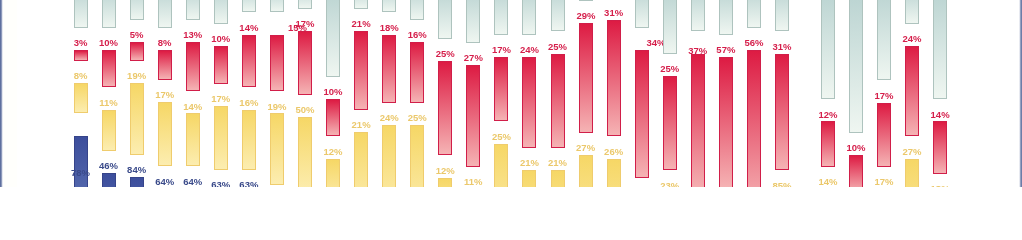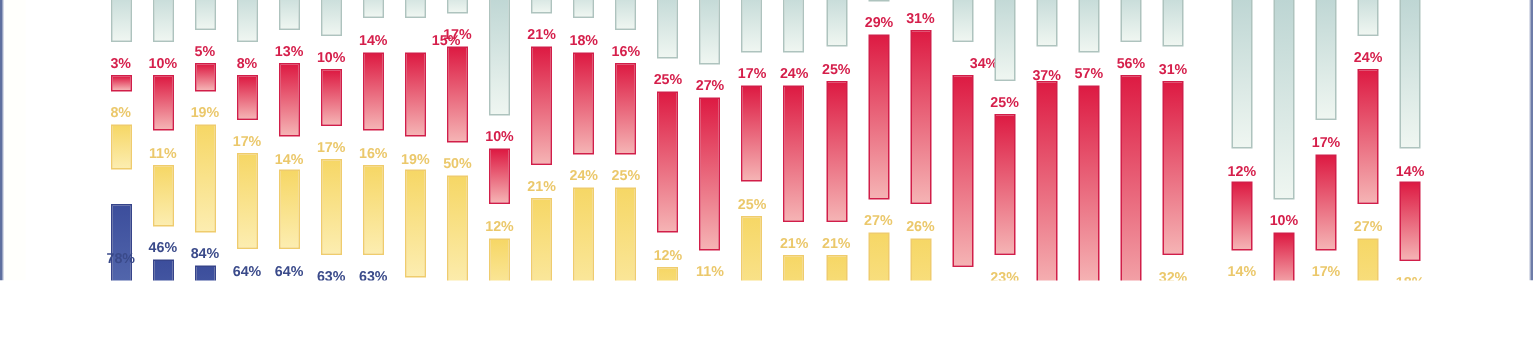--- a/index.html
+++ b/index.html
@@ -144,21 +144,21 @@
       <div class="bar-label" style="color: rgb(213, 31, 75); left: 667.82px; width: 60px; top: 46px;">37%</div>
       <div class="bar" style="left: 718.88px; top: -13.9px; width: 14px; height: 49.01px; border: 1px solid rgb(174, 195, 190); background: linear-gradient(rgb(184, 210, 208), rgb(239, 246, 241));"></div>
       <div class="bar" style="left: 718.88px; top: 57.31px; width: 14px; height: 131.95px; border: 1px solid rgb(209, 30, 73); background: linear-gradient(rgb(221, 27, 67), rgb(245, 179, 180));"></div>
       <div class="bar-label" style="color: rgb(213, 31, 75); left: 695.88px; width: 60px; top: 45.41px;">57%</div>
       <div class="bar" style="left: 746.94px; top: -13.9px; width: 14px; height: 41.47px; border: 1px solid rgb(174, 195, 190); background: linear-gradient(rgb(184, 210, 208), rgb(239, 246, 241));"></div>
       <div class="bar" style="left: 746.94px; top: 49.77px; width: 14px; height: 158.34px; border: 1px solid rgb(209, 30, 73); background: linear-gradient(rgb(221, 27, 67), rgb(245, 179, 180));"></div>
       <div class="bar-label" style="color: rgb(213, 31, 75); left: 723.94px; width: 60px; top: 37.87px;">56%</div>
       <div class="bar" style="left: 775px; top: -13.9px; width: 14px; height: 45.24px; border: 1px solid rgb(174, 195, 190); background: linear-gradient(rgb(184, 210, 208), rgb(239, 246, 241));"></div>
       <div class="bar" style="left: 775px; top: 53.54px; width: 14px; height: 116.87px; border: 1px solid rgb(209, 30, 73); background: linear-gradient(rgb(221, 27, 67), rgb(245, 179, 180));"></div>
       <div class="bar-label" style="color: rgb(213, 31, 75); left: 752px; width: 60px; top: 41.64px;">31%</div>
-      <div class="bar-label" style="color: rgb(235, 200, 107); left: 752px; width: 60px; top: 180.71px;">32%</div>
+      <div class="bar-label" style="color: rgb(235, 200, 107); left: 752px; width: 60px; top: 180.71px;">85%</div>
       <div class="bar" style="left: 820.9px; top: -13.9px; width: 14px; height: 113.1px; border: 1px solid rgb(174, 195, 190); background: linear-gradient(rgb(184, 210, 208), rgb(239, 246, 241));"></div>
       <div class="bar" style="left: 820.9px; top: 121.4px; width: 14px; height: 45.24px; border: 1px solid rgb(209, 30, 73); background: linear-gradient(rgb(221, 27, 67), rgb(245, 179, 180));"></div>
       <div class="bar-label" style="color: rgb(213, 31, 75); left: 797.9px; width: 60px; top: 109.5px;">12%</div>
       <div class="bar-label" style="color: rgb(235, 200, 107); left: 797.9px; width: 60px; top: 176.94px;">14%</div>
       <div class="bar" style="left: 848.95px; top: -13.9px; width: 14px; height: 147.03px; border: 1px solid rgb(174, 195, 190); background: linear-gradient(rgb(184, 210, 208), rgb(239, 246, 241));"></div>
       <div class="bar" style="left: 848.95px; top: 155.33px; width: 14px; height: 37.7px; border: 1px solid rgb(209, 30, 73); background: linear-gradient(rgb(221, 27, 67), rgb(245, 179, 180));"></div>
       <div class="bar-label" style="color: rgb(213, 31, 75); left: 825.95px; width: 60px; top: 143.43px;">10%</div>
       <div class="bar" style="left: 877px; top: -13.9px; width: 14px; height: 94.25px; border: 1px solid rgb(174, 195, 190); background: linear-gradient(rgb(184, 210, 208), rgb(239, 246, 241));"></div>
       <div class="bar" style="left: 877px; top: 102.55px; width: 14px; height: 64.09px; border: 1px solid rgb(209, 30, 73); background: linear-gradient(rgb(221, 27, 67), rgb(245, 179, 180));"></div>
       <div class="bar-label" style="color: rgb(213, 31, 75); left: 854px; width: 60px; top: 90.65px;">17%</div>

